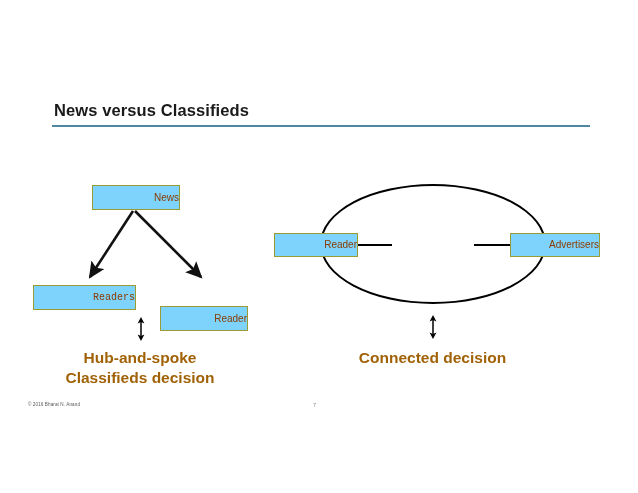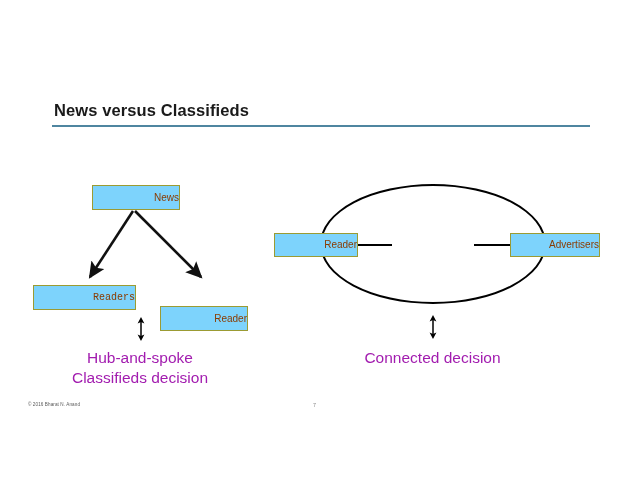--- a/index.html
+++ b/index.html
@@ -99,22 +99,22 @@
     position: absolute;
     width: 22px;
     height: 26px;
   }
 
   
   .caption {
     position: absolute;
     text-align: center;
     font-size: 15.5px;
-    font-weight: normal;
-    color: #a21caf;
+    font-weight: bold;
+    color: #a16207;
     line-height: 1.28;
     white-space: nowrap;
   }
   #caption-left  { left: 40px;  top: 348px; width: 200px; }
   #caption-right { left: 330px; top: 348px; width: 205px; }
 
   
   #footer-copyright {
     position: absolute;
     left: 28px;

